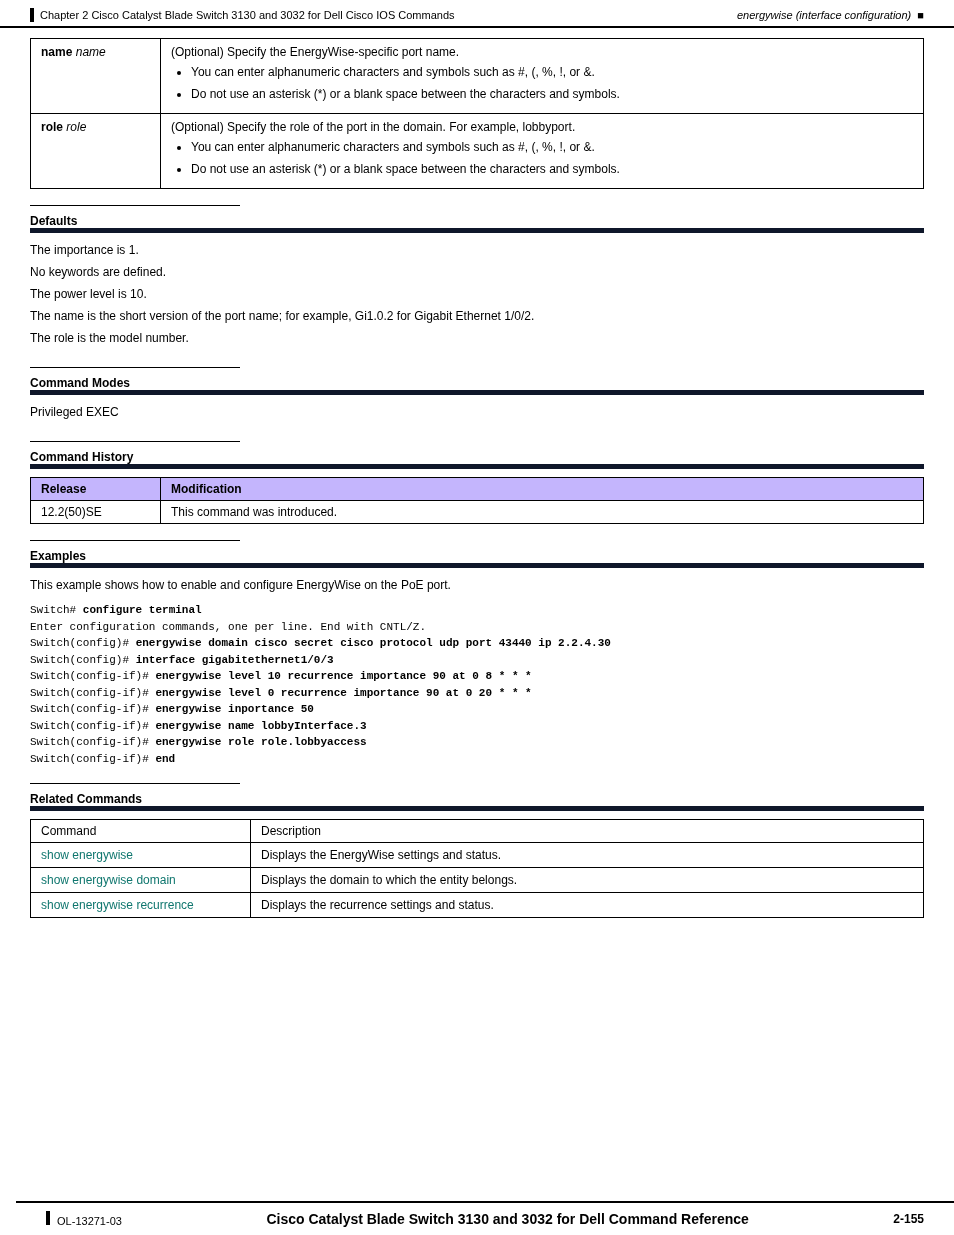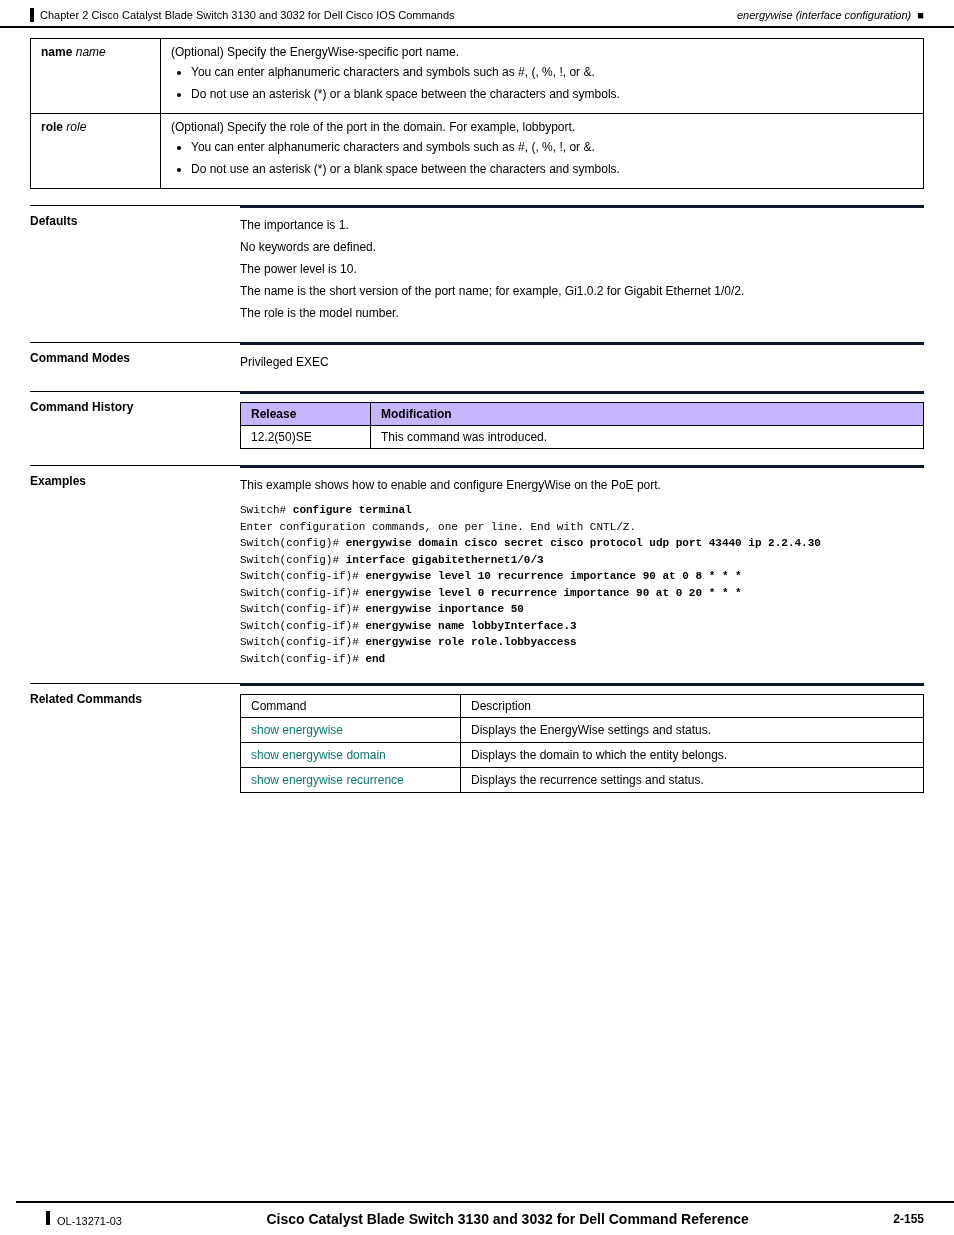--- a/index.html
+++ b/index.html
@@ -102,34 +102,35 @@
     .param-table td em {
       font-weight: normal;
       font-style: italic;
     }
 
     
     .section-row {
       display: flex;
       margin-bottom: 16px;
       margin-top: 16px;
+      flex-direction: column;
     }
     .section-label {
       width: 210px;
       min-width: 210px;
       font-weight: bold;
       font-size: 12px;
       padding-top: 2px;
       border-top: 1px solid #000;
       padding-top: 8px;
     }
     .section-content {
       flex: 1;
       font-size: 12px;
-      border-top: 3px solid #0f172a;
+      border-top: 5px solid #0f172a;
       padding-top: 8px;
     }
 
     .section-content p {
       margin-bottom: 4px;
       line-height: 1.5;
     }
 
     
     ul.bullet-list {

